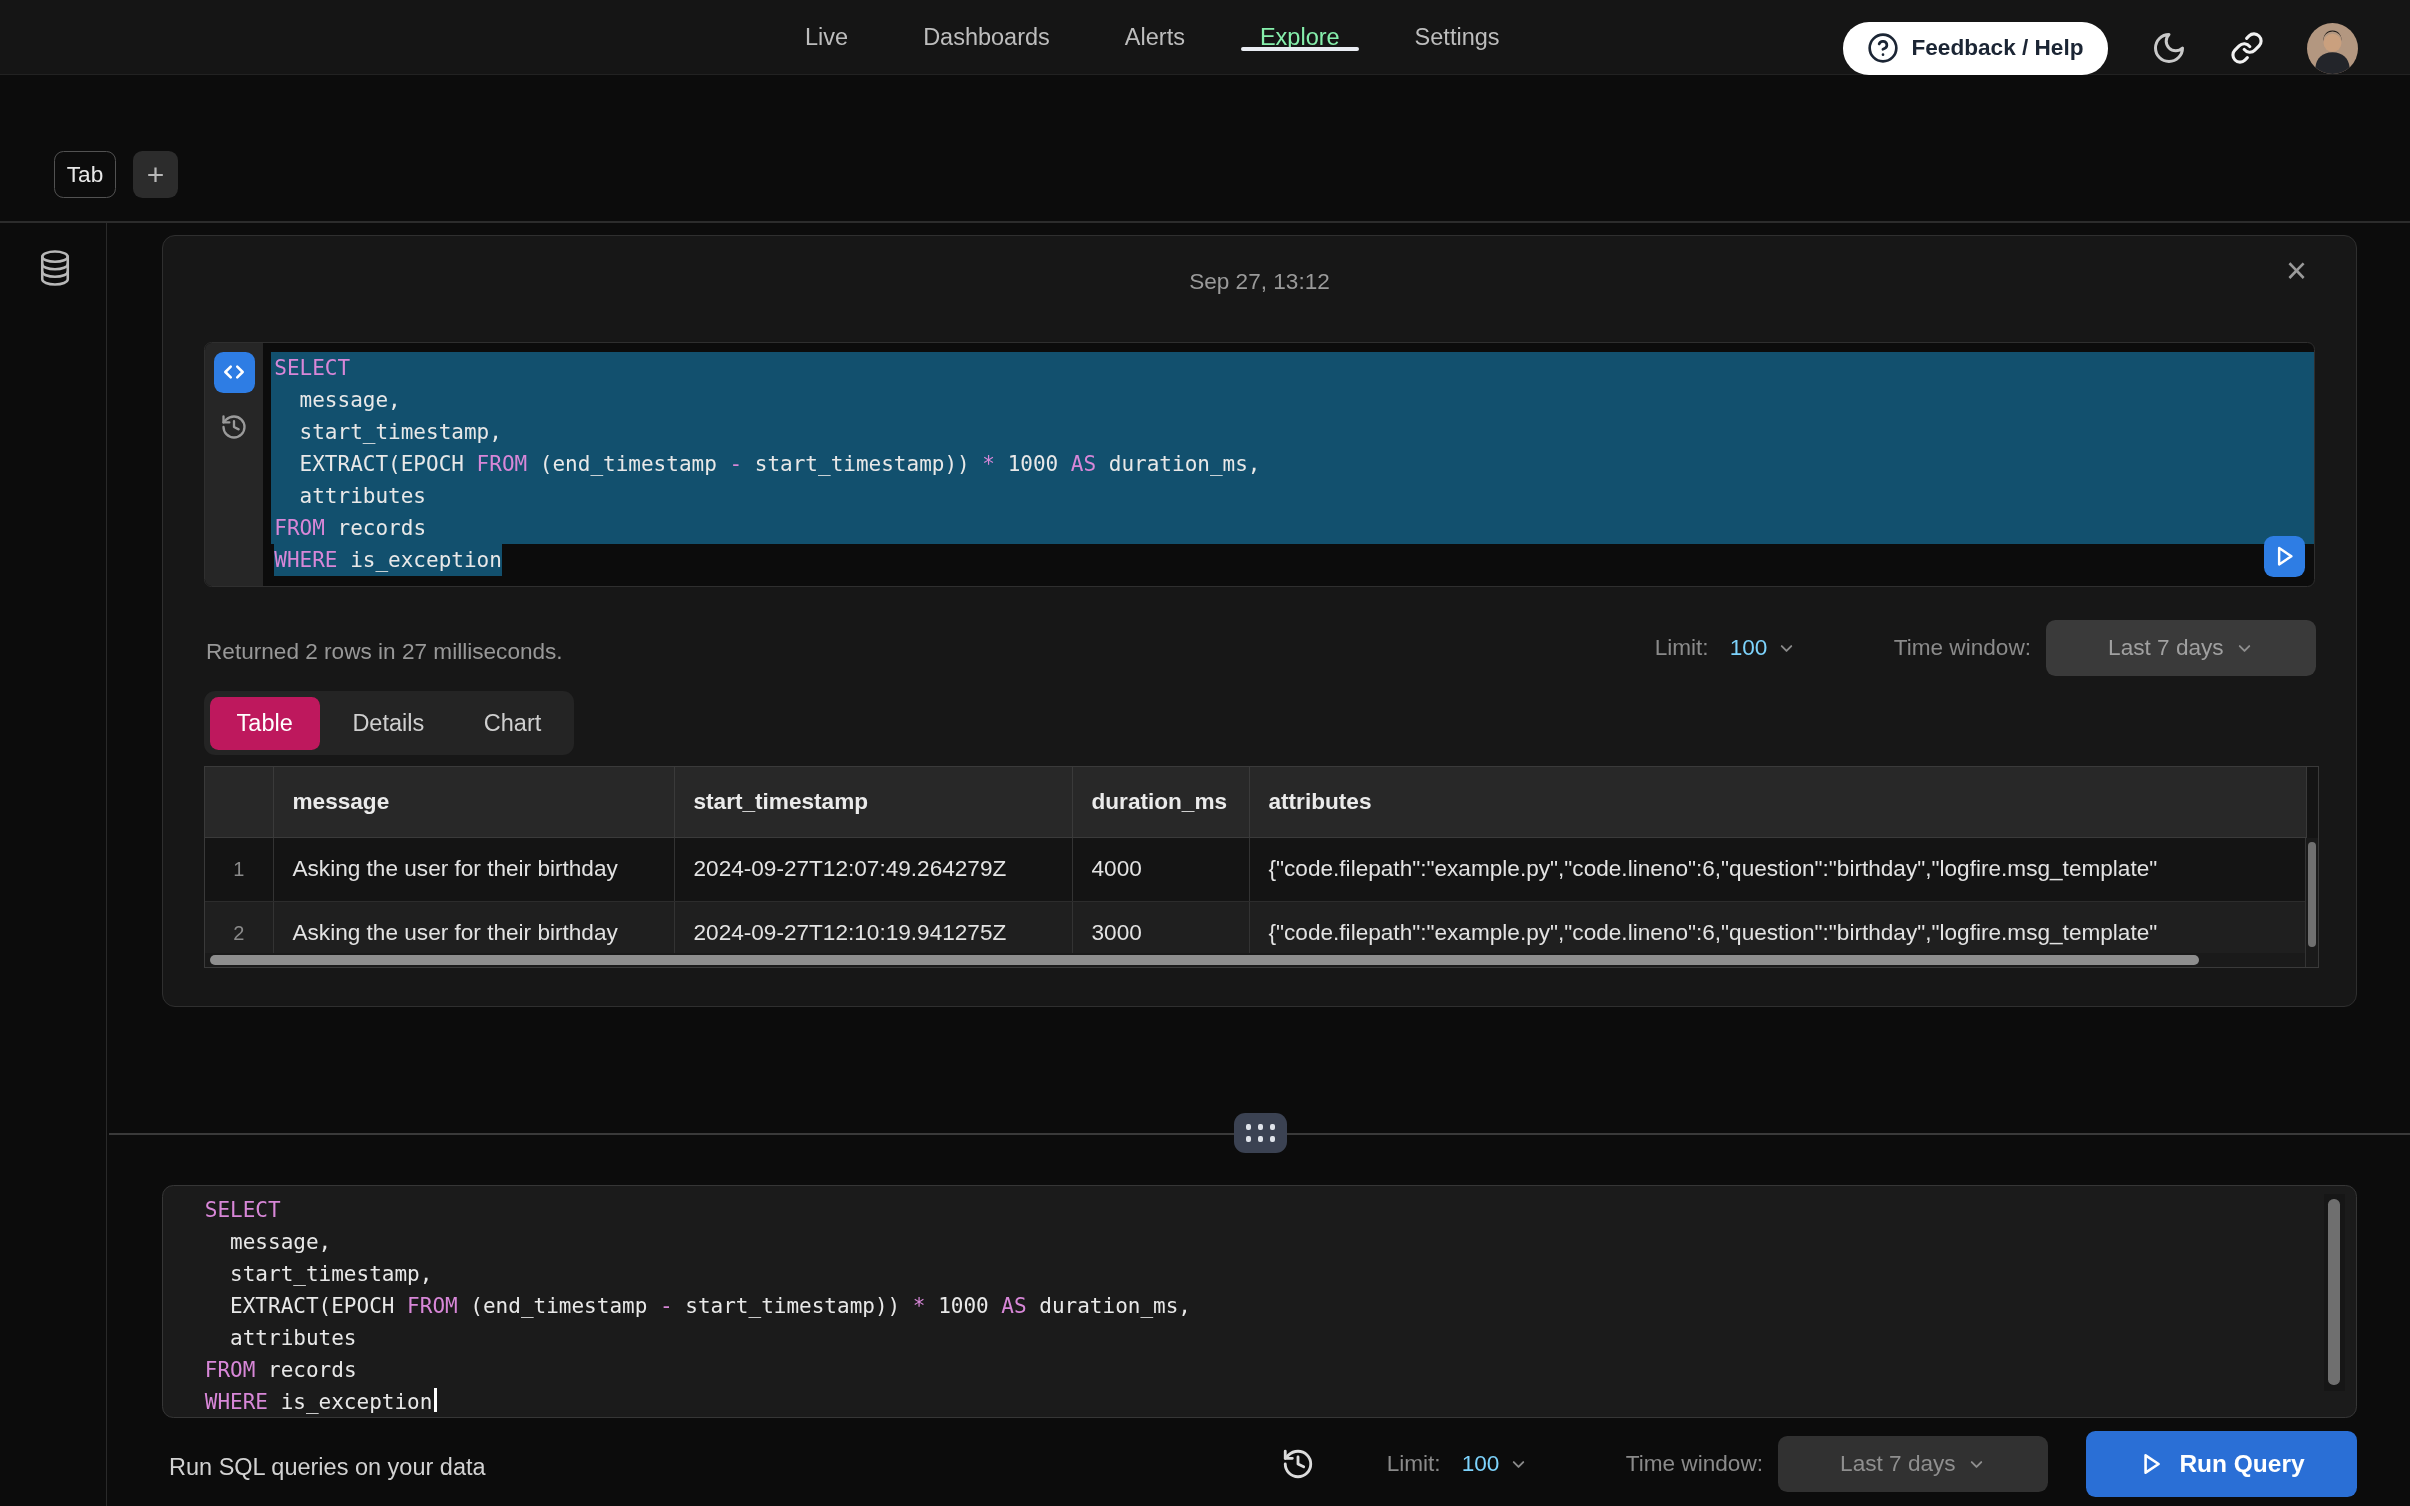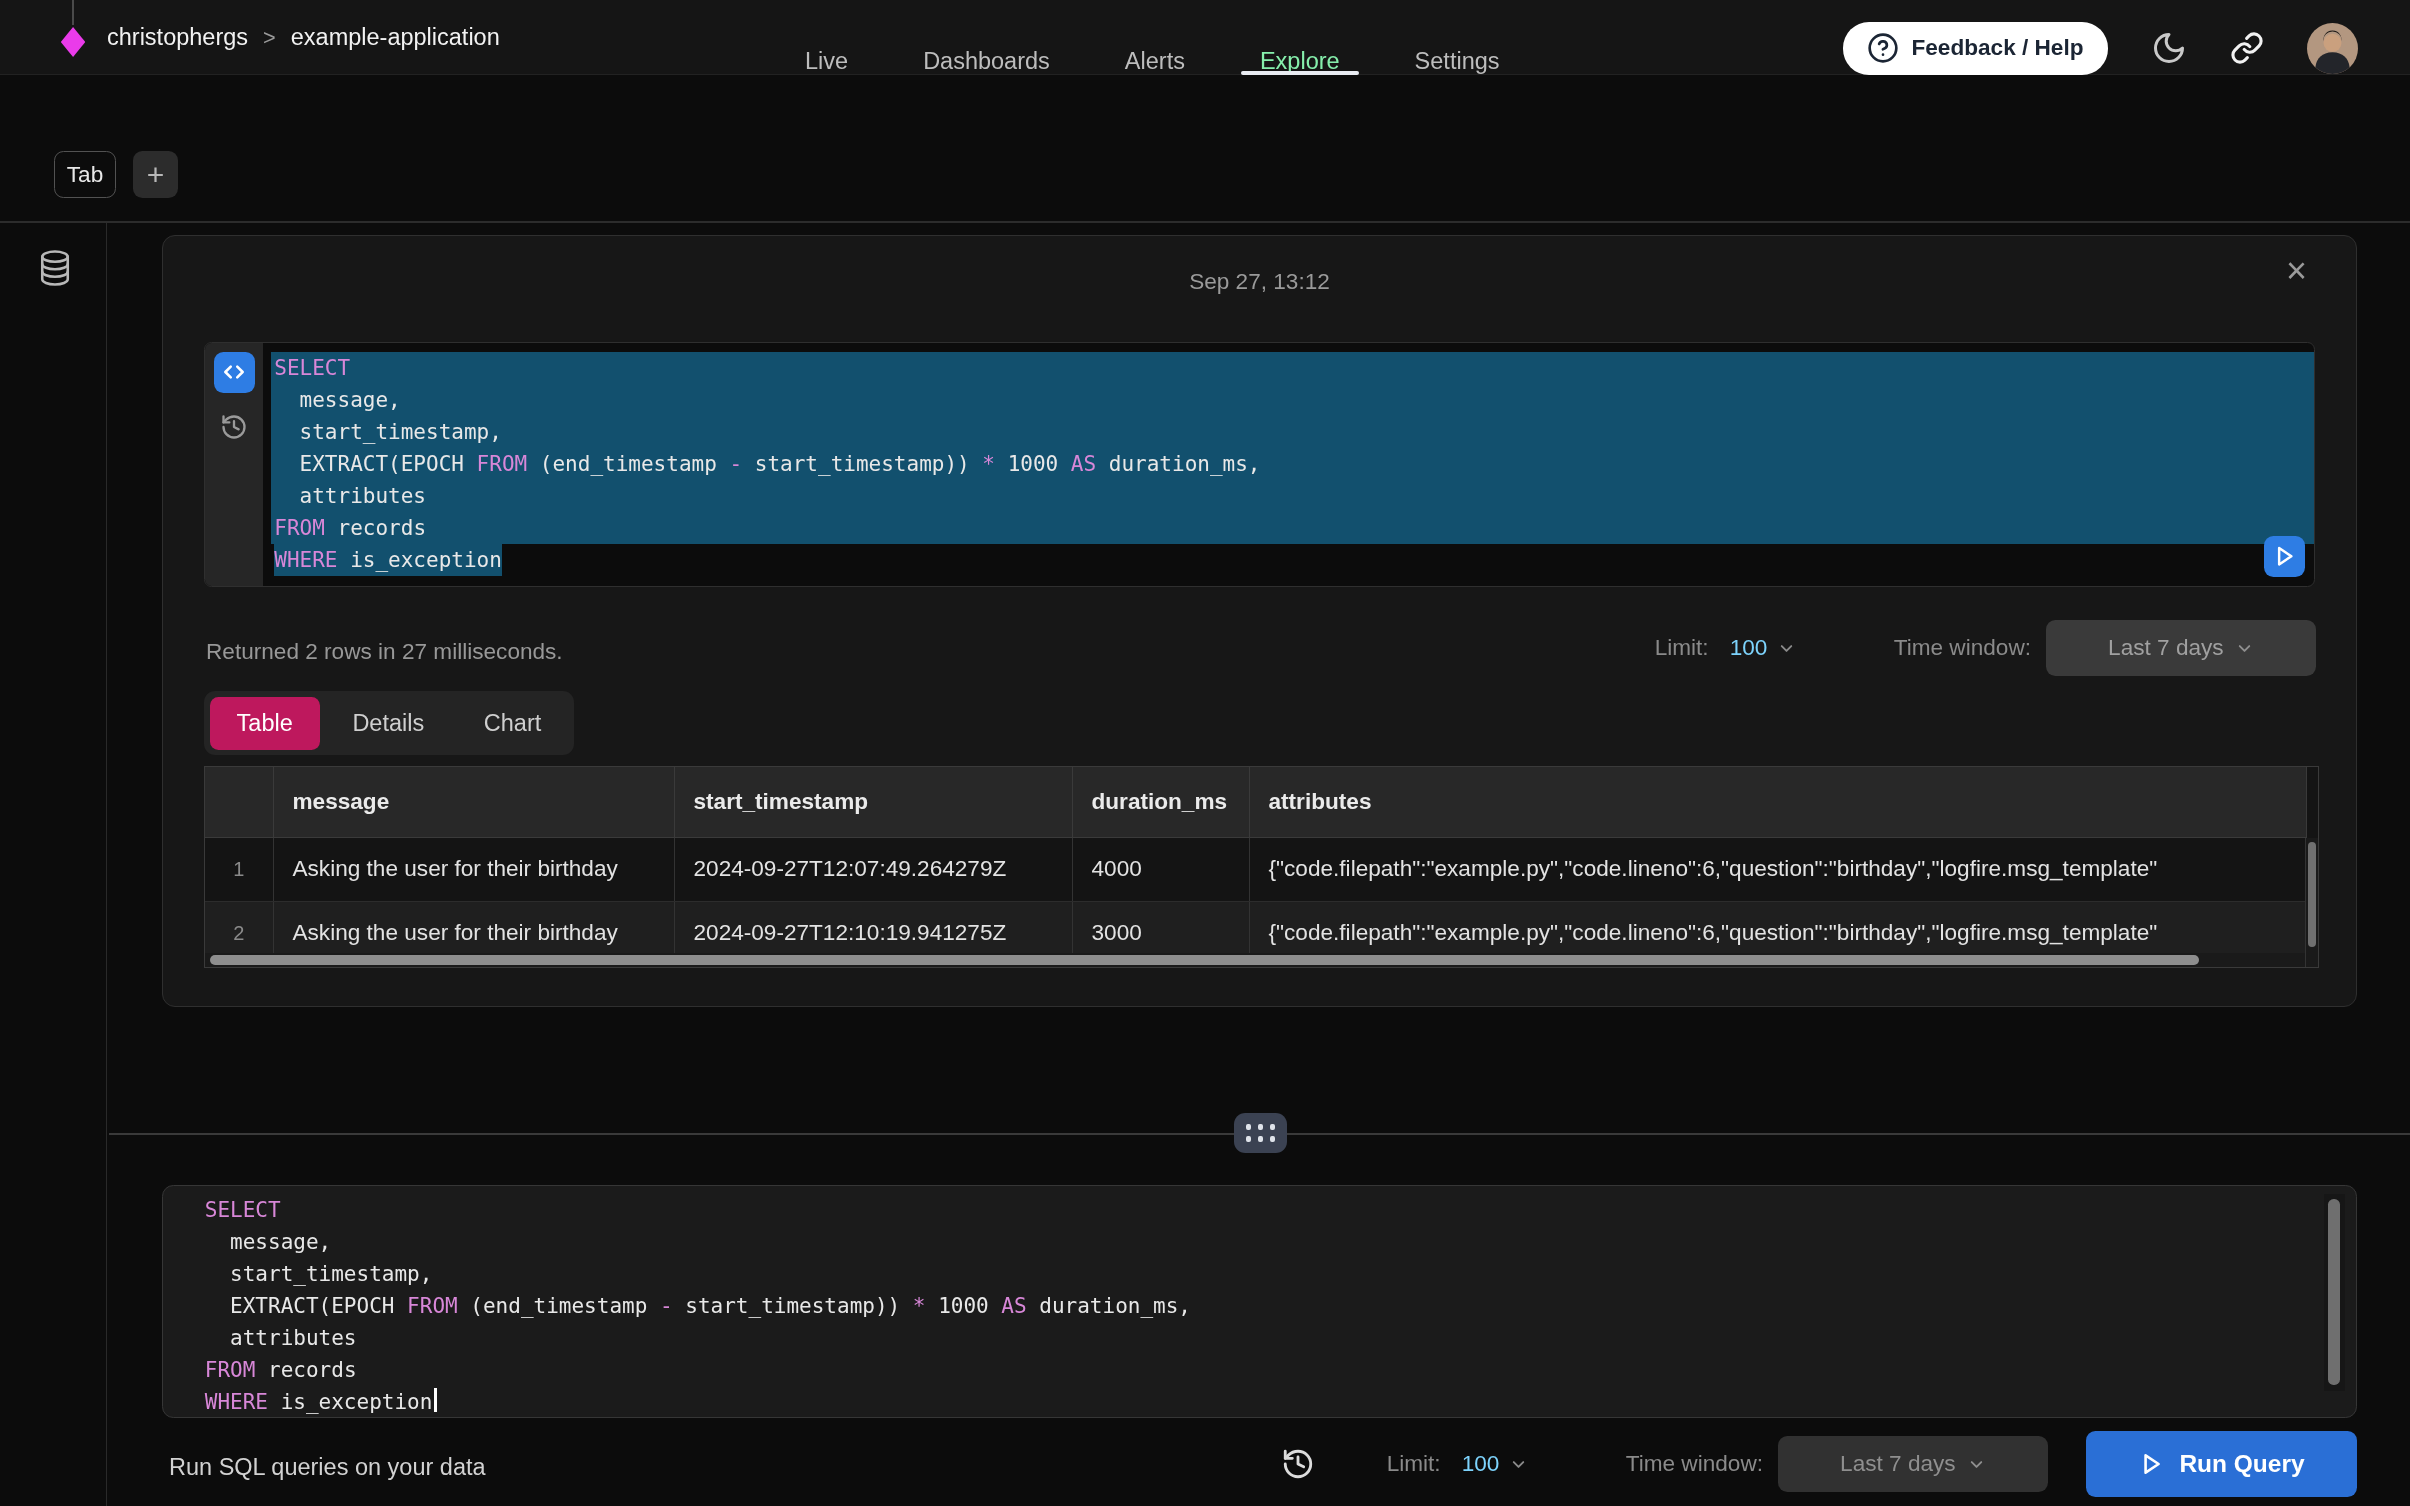--- a/index.html
+++ b/index.html
@@ -11,21 +11,21 @@
   }
   
   .topnav { position:absolute; top:0; left:0; right:0; height:75px; background:#151515; border-bottom:0.9px solid #222; }
   .brand { position:absolute; left:58px; top:0; height:75px; display:flex; align-items:center; }
   .logo-mark { position:relative; width:30px; height:75px; margin-right:19px; }
   .logo-line { position:absolute; left:14px; top:0; width:1.9px; height:25.4px; background:#4a4a4a; }
   .logo-diamond { position:absolute; left:2.8px; top:27px; width:24.5px; height:30px; background:#ea3bea;
     clip-path:polygon(50% 0, 100% 50%, 50% 100%, 0 50%); }
   .crumb { font-size:23.5px; color:#f2f2f2; font-weight:500; }
   .crumb-sep { color:#9a9a9a; font-size:21.7px; padding:0 15px; font-weight:400; }
-  .nav-links { position:absolute; left:805px; top:0; height:75px; display:flex; gap:75px; align-items:flex-end; }
+  .nav-links { position:absolute; left:805px; top:0; height:75px; display:flex; gap:75px; align-items:center; }
   .nav-item { position:relative; display:flex; align-items:center; font-size:23.5px; color:#bdbdbd; cursor:pointer; }
   .nav-item.active { color:#86efac; }
   .nav-item.active::after { content:""; position:absolute; left:-19px; right:-19px; bottom:0; height:3.8px; background:#e9ecf2; border-radius:1.9px; }
   .nav-right { position:absolute; right:53px; top:0; height:96px; display:flex; align-items:center; gap:43px; }
   .feedback-btn { display:flex; align-items:center; gap:12.2px; background:#ffffff; color:#1b2534;
     border:none; border-radius:26px; height:53px; padding:0 24.5px; font-size:22.6px; font-weight:600; cursor:pointer;
     font-family:"Liberation Sans", sans-serif; }
   .icon-btn { background:none; border:none; cursor:pointer; display:flex; align-items:center; }
   .avatar { width:51px; height:51px; border-radius:50%; overflow:hidden; cursor:pointer; }
   
@@ -111,29 +111,20 @@
     cursor:pointer; font-family:"Liberation Sans", sans-serif; }
   .footer-right .tw-btn { background:#313131; color:#8f8f8f; }
   svg { display:block; }
 </style>
 </head>
 <body>
 
 <div class="screen">
 
   <header class="topnav">
-    <div class="brand">
-      <span class="logo-mark">
-        <span class="logo-line"></span>
-        <span class="logo-diamond"></span>
-      </span>
-      <span class="crumb">christophergs</span>
-      <span class="crumb-sep">&gt;</span>
-      <span class="crumb">example-application</span>
-    </div>
 
     <nav class="nav-links" id="nav-items">
         <div class="nav-item">Live</div>
         <div class="nav-item">Dashboards</div>
         <div class="nav-item">Alerts</div>
         <div class="nav-item active">Explore</div>
         <div class="nav-item">Settings</div>
       </nav>
 
     <div class="nav-right">

